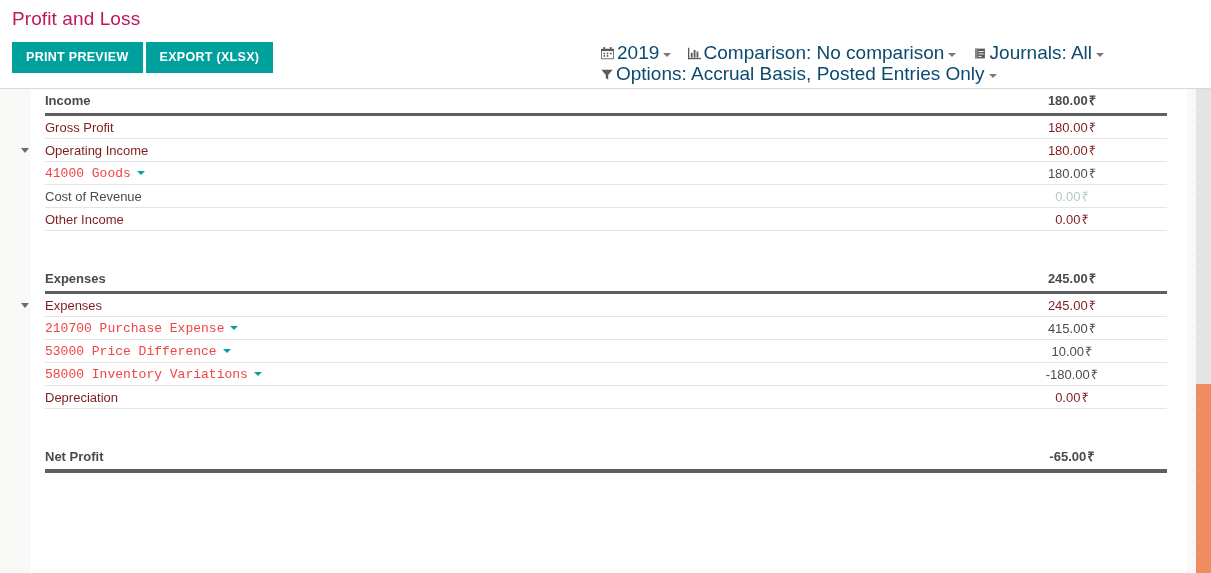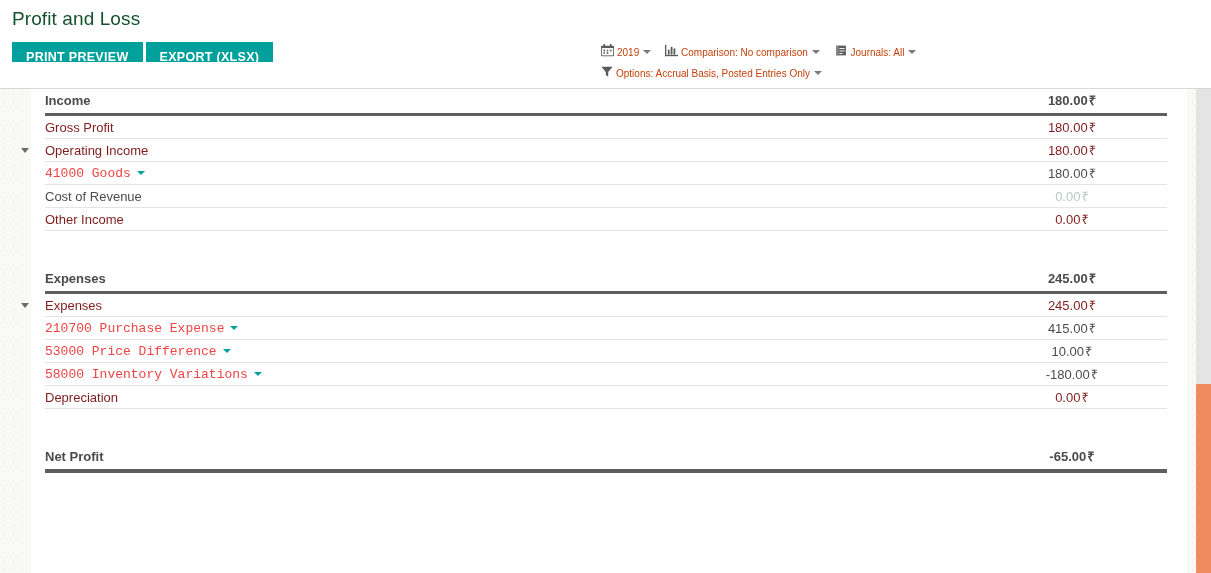--- a/index.html
+++ b/index.html
@@ -23,54 +23,54 @@
     background: #ffffff;
     border-bottom: 1px solid #d8d8d8;
     box-sizing: border-box;
   }
   .page-title {
     position: absolute;
     left: 12px;
     top: 8px;
     font-size: 19px;
     font-weight: 400;
-    color: #14532d;
+    color: #be185d;
     letter-spacing: 0.1px;
     white-space: nowrap;
   }
   .button-group {
     position: absolute;
     left: 12px;
     top: 42px;
     display: flex;
   }
   .btn-primary {
     background: #00A09D;
     color: #ffffff;
     border: none;
     font-family: "Liberation Sans", sans-serif;
     font-size: 12.5px;
     font-weight: bold;
     letter-spacing: 0.3px;
     padding: 0 14px;
-    height: 20px;
+    height: 31px;
     line-height: 31px;
     cursor: pointer;
     white-space: nowrap;
     text-transform: uppercase;
   }
   .btn-gap { width: 3px; background: #ffffff; }
 
   .filter-area {
     position: absolute;
     left: 601px;
     top: 43px;
     width: 560px;
-    font-size: 10px;
-    color: #c2410c;
+    font-size: 19px;
+    color: #0c4a6e;
     line-height: 20px;
   }
   .filter-row { white-space: nowrap; }
   .filter-item {
     display: inline-block;
     margin-right: 11px;
     cursor: pointer;
     white-space: nowrap;
   }
   .filter-item:last-child { margin-right: 0; }

